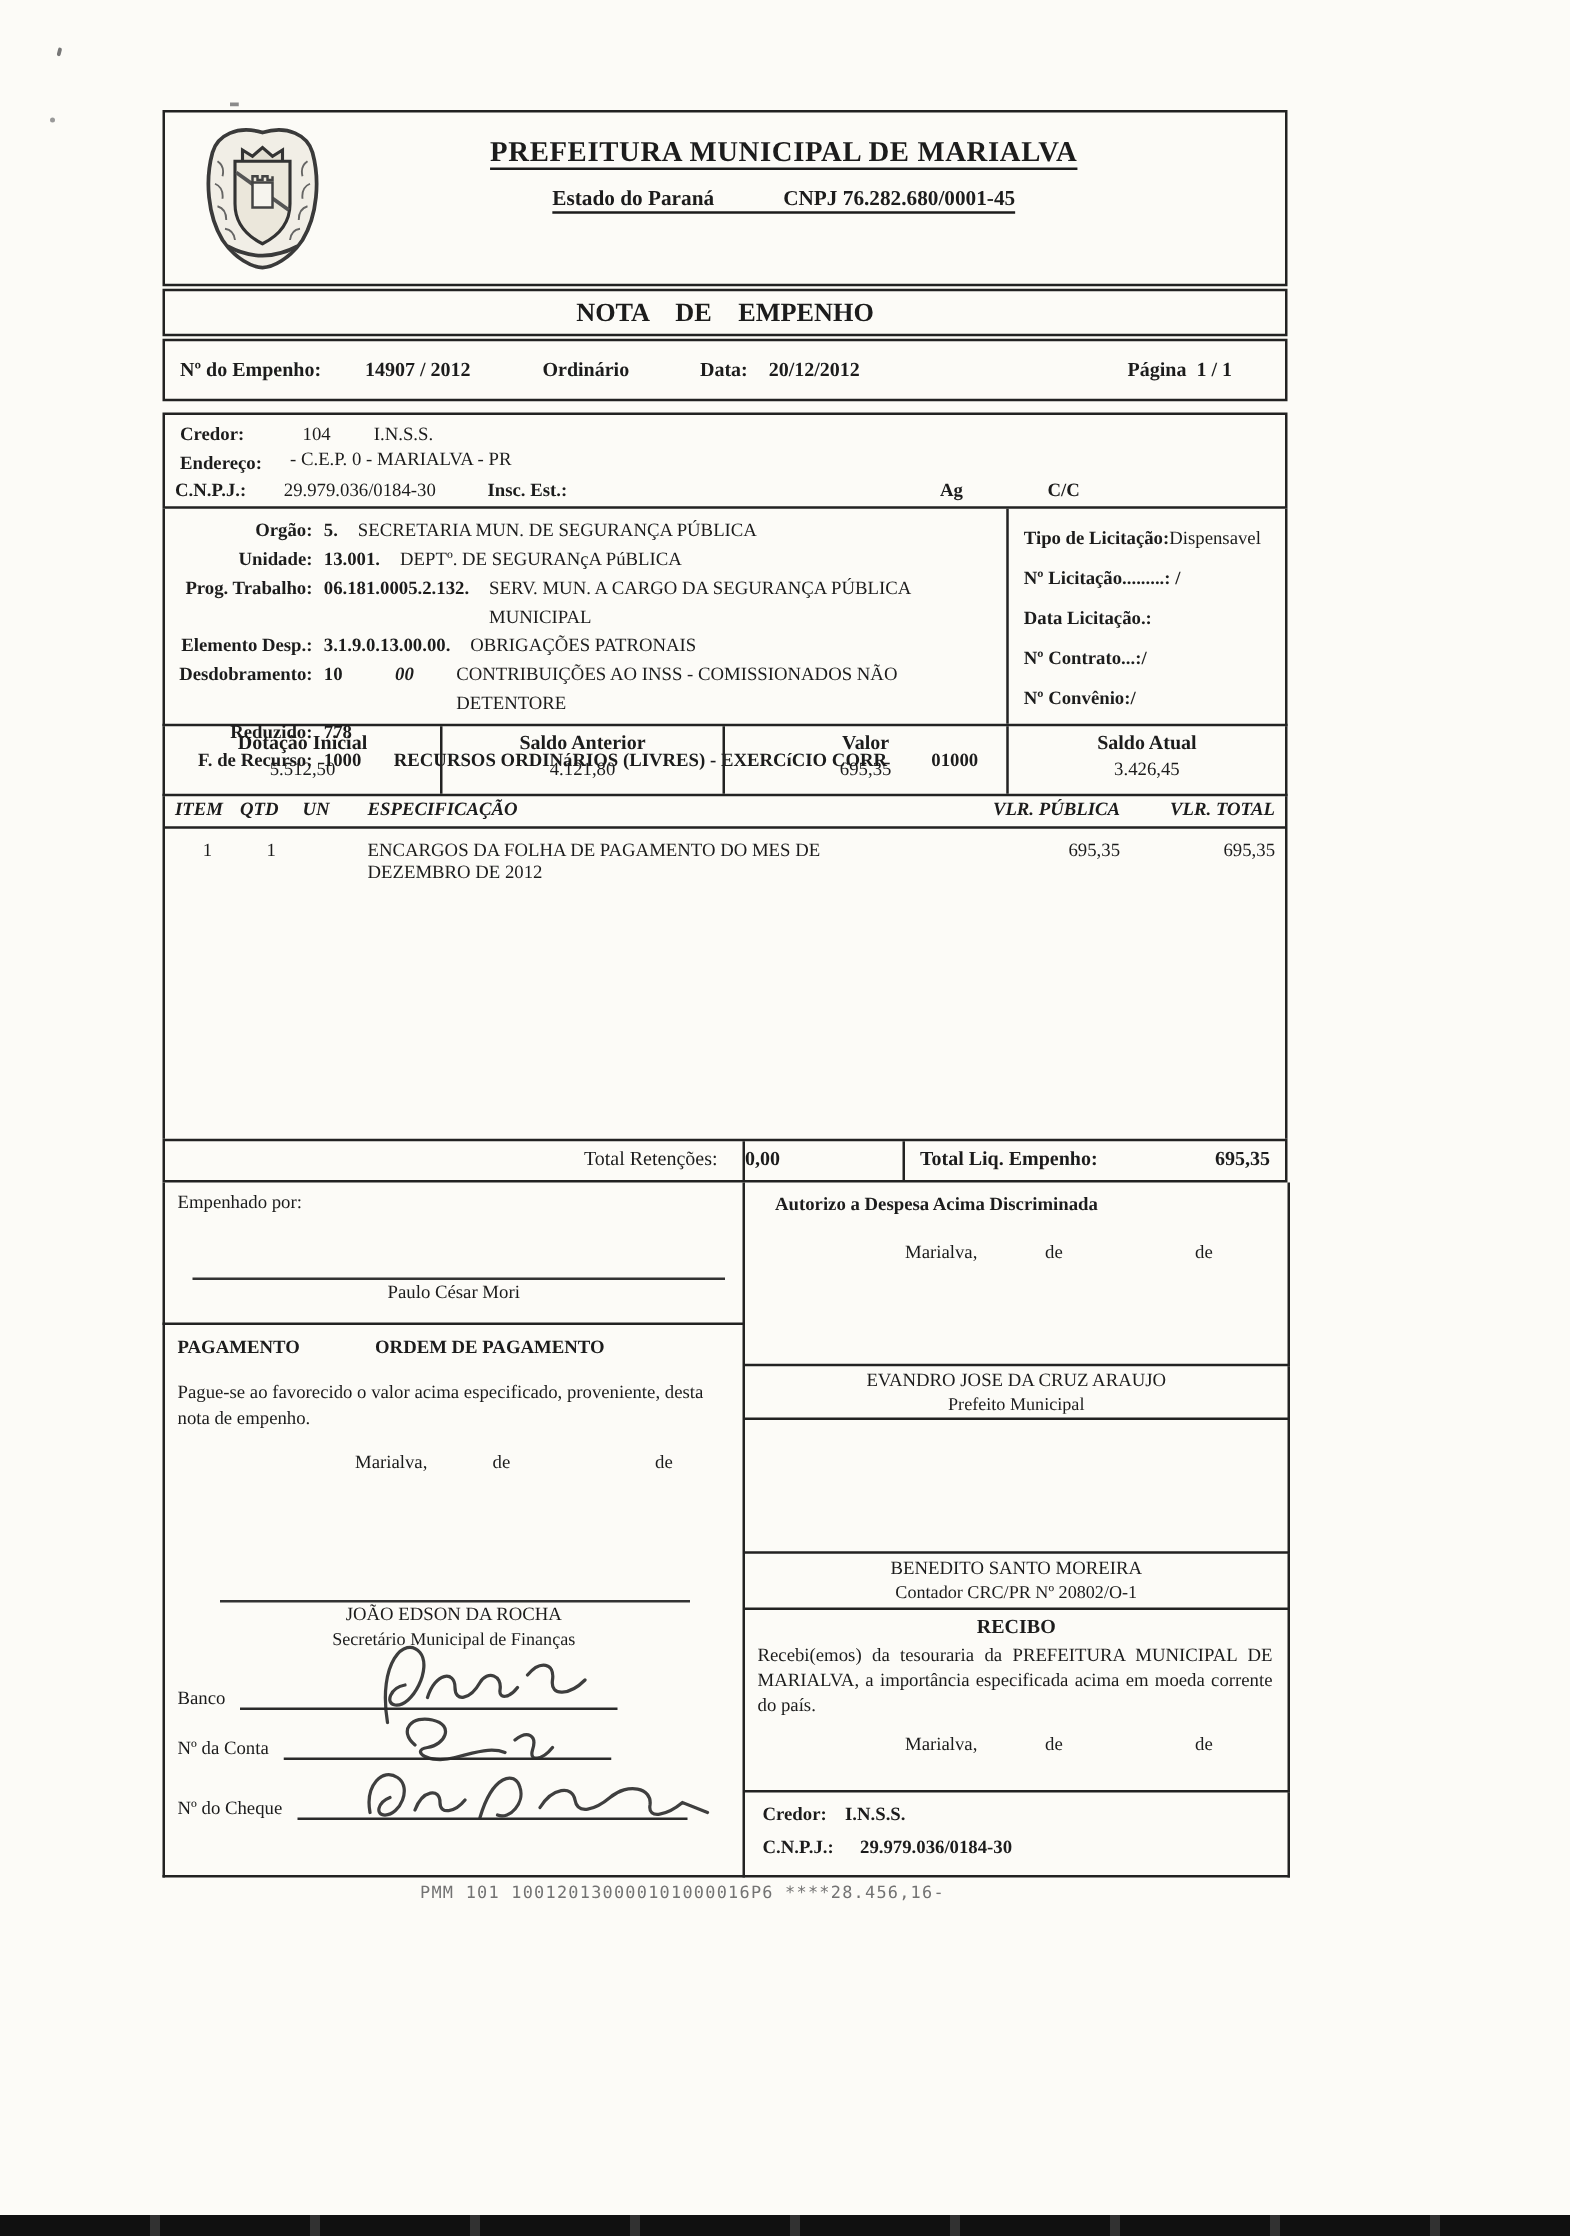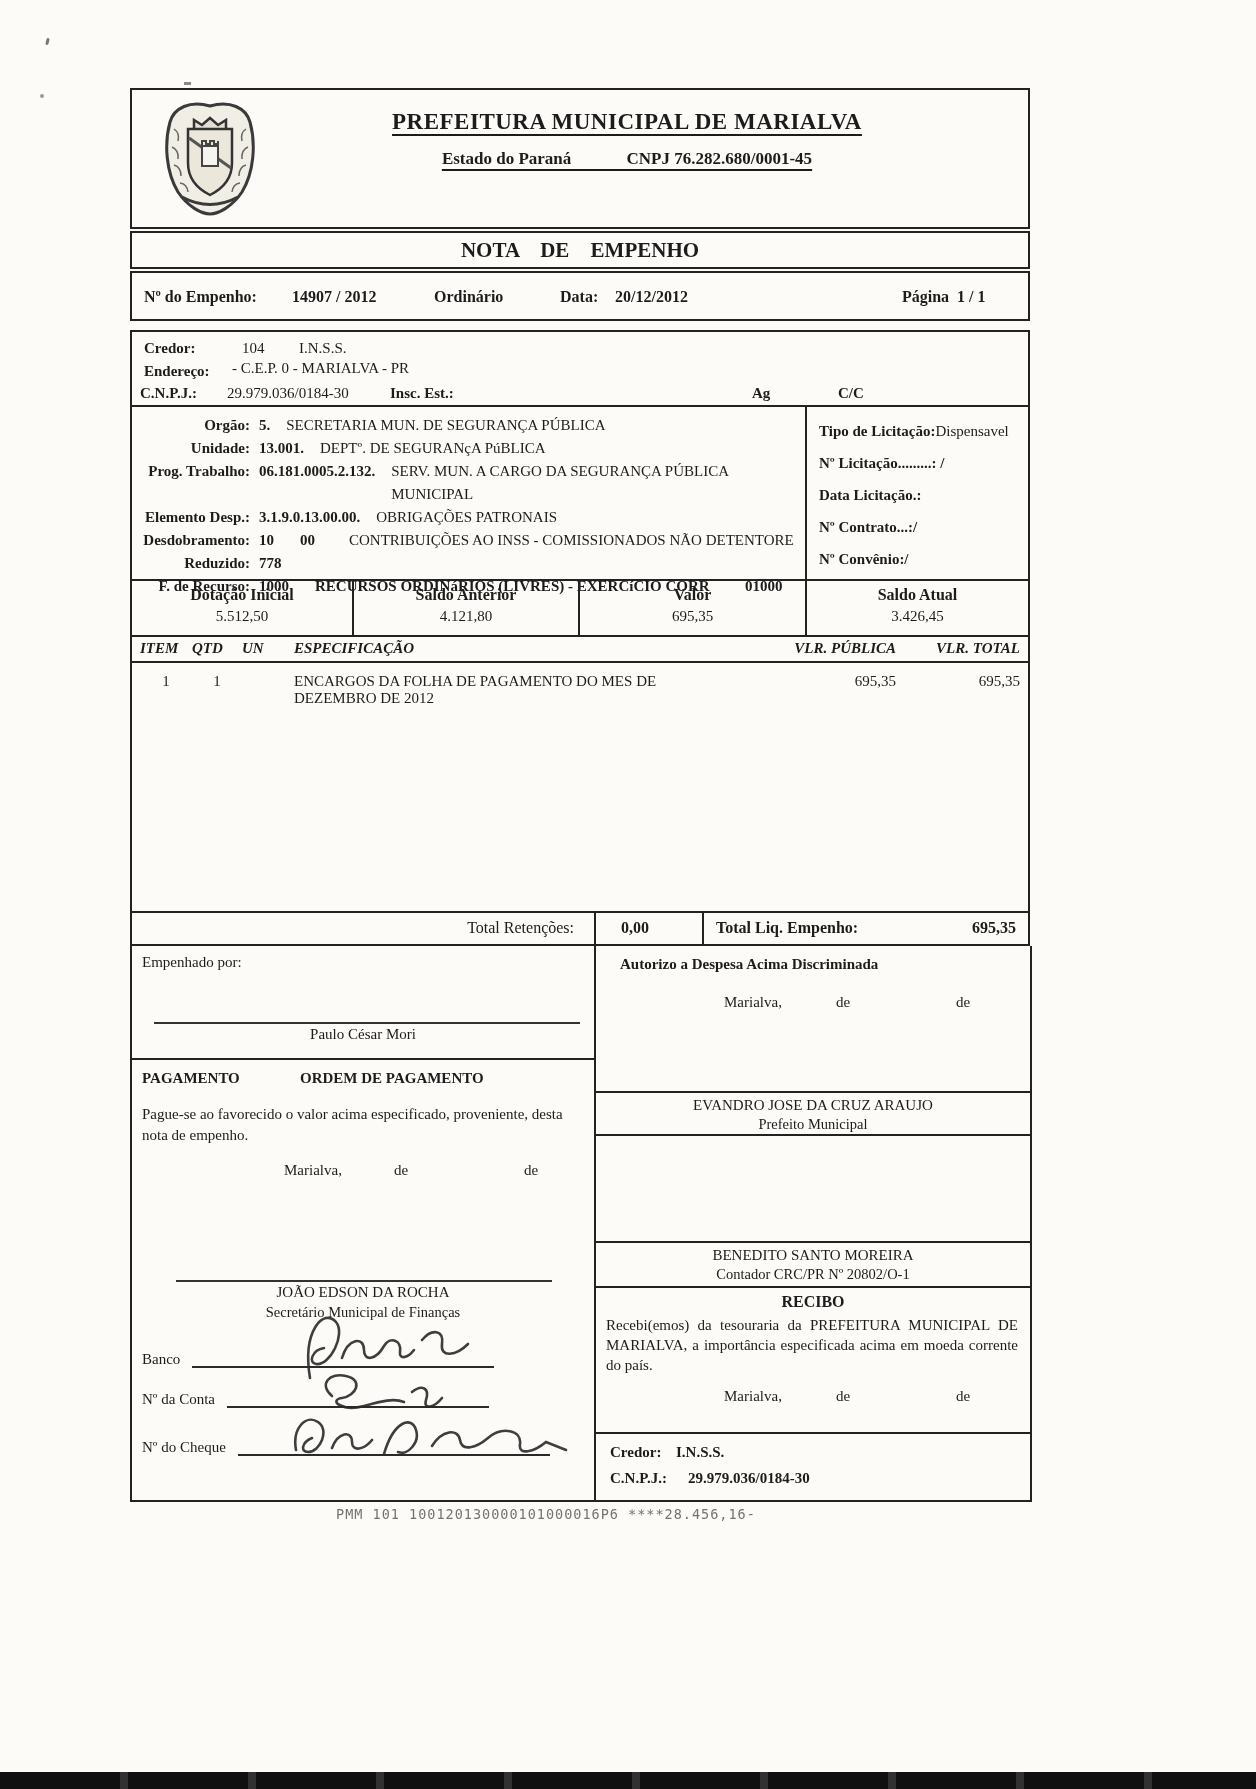--- a/index.html
+++ b/index.html
@@ -30,21 +30,21 @@
   .info-row span { position:absolute; top:15px; }
 
   .credor-box { left:130px; top:330px; width:900px; height:77px; font-size:15px; }
   .credor-box span { position:absolute; }
 
   .class-box { left:130px; top:407px; width:900px; height:174px; display:flex; font-size:15px; }
   .class-left { width:673px; padding-top:7px; }
   .org-row { display:flex; line-height:23px; position:relative; }
   .org-label { width:118px; text-align:right; font-weight:bold; flex:0 0 auto; }
   .org-code { margin-left:9px; font-weight:bold; }
-  .org-code2 { margin-left:26px; font-weight:bold; }
+  .org-code2 { margin-left:42px; font-weight:bold;font-style:italic; }
   .org-name { margin-left:16px; }
   .org-name-b { margin-left:26px; font-weight:bold; }
   .org-right-code { position:absolute; left:613px; top:0; font-weight:bold; }
   .class-right { flex:1; border-left:2px solid #222; padding:8px 0 0 12px; }
   .lic-row { line-height:32px; font-weight:bold; }
   .lic-val { font-weight:normal; }
 
   .saldos-box { left:130px; top:581px; width:900px; height:56px; display:flex; text-align:center; }
   .saldo-cell { padding-top:5px; border-right:2px solid #222; }
   .saldo-cell:last-child { border-right:none; }
@@ -56,21 +56,21 @@
   .items-header { display:flex; font-style:italic; font-weight:bold; padding:3px 8px 4px;
                   border-bottom:2px solid #222; }
   .item-row { display:flex; padding:10px 8px 0; }
   .c-item{width:52px;text-align:center;} .c-qtd{width:50px;text-align:center;}
   .c-un{width:52px;} .c-esp{width:440px;} .c-gap{flex:1;}
   .c-unit{width:128px;text-align:right;} .c-total{width:124px;text-align:right;}
   .items-header .c-item,.items-header .c-qtd{text-align:left;}
 
   .totals-row { left:130px; top:911px; width:900px; height:35px; display:flex; font-size:16px; }
   .tr-c1 { width:464px; border-right:2px solid #222; text-align:right; padding:6px 20px 0 0; font-weight:normal; }
-  .tr-c2 { width:108px; border-right:2px solid #222; text-align:center; padding:6px 28px 0 0; font-weight:bold; }
+  .tr-c2 { width:128px; border-right:2px solid #222; text-align:left; padding:6px 28px 0 0; font-weight:bold; }
   .tr-c3 { flex:1; display:flex; justify-content:space-between; padding:6px 12px 0 12px; font-weight:bold; }
 
   .empenhado-box { left:130px; top:946px; width:466px; height:114px; font-size:15px; }
   .empenhado-label { position:absolute; left:10px; top:8px; }
   .sig-line { position:absolute; border-top:2px solid #333; }
   .sig-name { position:absolute; width:100%; text-align:center; font-size:15px; }
   .sig-cargo { position:absolute; width:100%; text-align:center; font-size:14.5px; }
 
   .pagamento-box { left:130px; top:1060px; width:466px; height:442px; font-size:15px; }
   .pagamento-box > span, .pagamento-box > div { position:absolute; }

